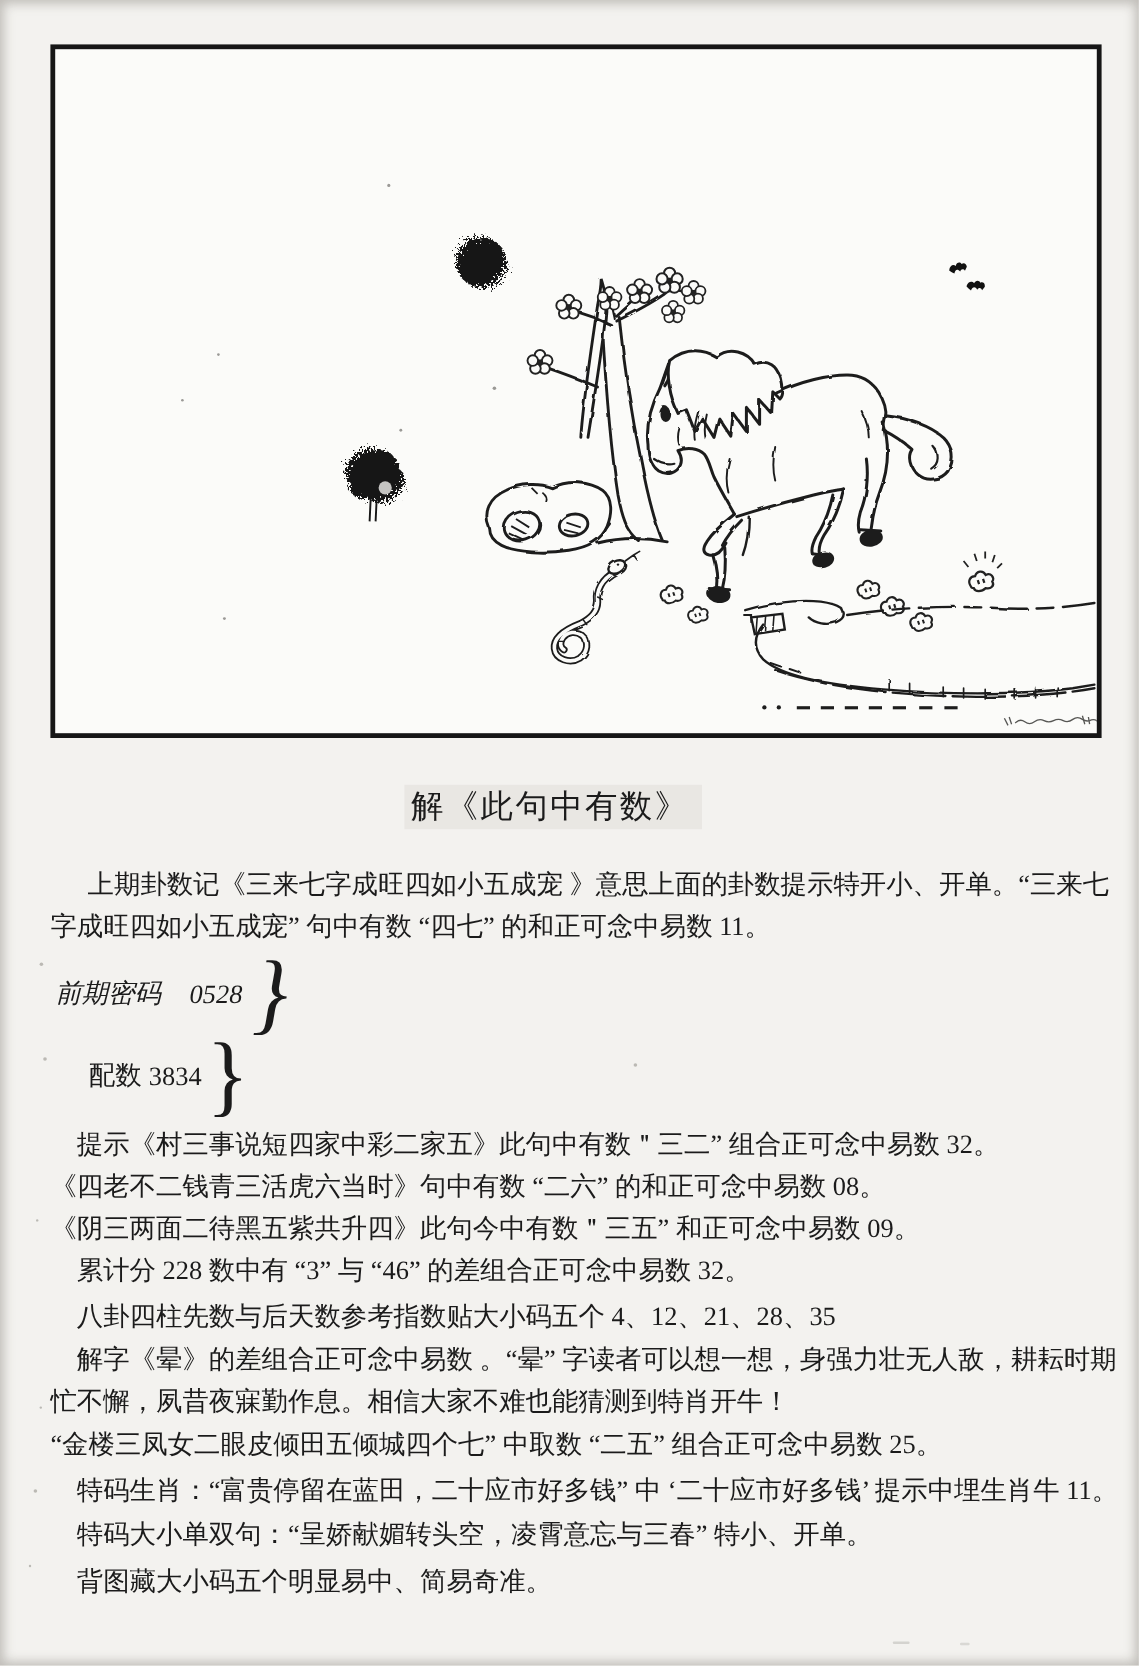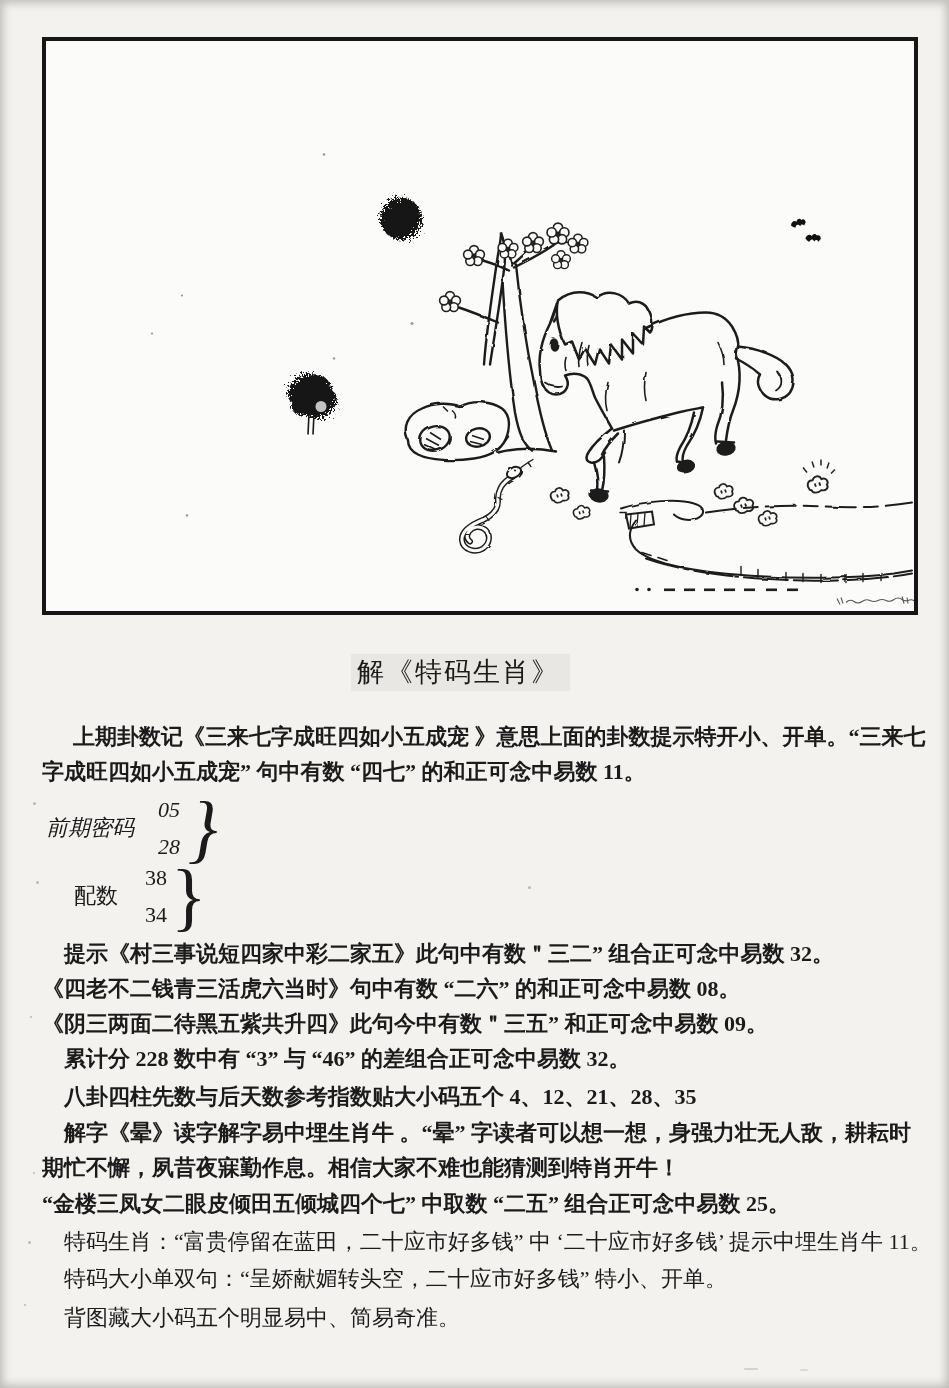--- a/index.html
+++ b/index.html
@@ -18,38 +18,38 @@
     border:4px solid #161616;background:#fbfbf9;
   }
   .frame svg{display:block;width:868px;height:570px;}
   .title{
     position:absolute;left:0;top:654px;width:949px;text-align:center;
     font-size:27px;letter-spacing:2px;transform:translateX(-14px);
   }
   .title .hl{background:#e9e7e3;padding:3px 10px 4px 6px;}
   .para{
     position:absolute;left:42px;width:890px;
-    font-size:22px;line-height:35px;font-weight:bold;
+    font-size:22px;line-height:35px;
   }
   .one{white-space:nowrap;}
   .ind1{text-indent:22px;}
   .ind2{text-indent:31px;}
   .bold{font-weight:normal;}
   .codegrp{
     position:absolute;display:flex;align-items:center;font-size:22px;
   }
   .codegrp .lbl{margin-right:24px;}
-  .codegrp .vals{display:flex;flex-direction:column;line-height:37px;}
+  .codegrp .vals{display:flex;line-height:37px;}
   .codegrp .brace{
     font-size:74px;font-weight:400;margin-left:8px;line-height:1;
     transform:scaleY(1.02);
   }
   .g1{left:46px;top:791px;font-style:italic;}
   .g2{left:74px;top:859px;}
-  .g2 .lbl{margin-right:27px;}
+  .g2 .lbl{margin-right:6px;}
   .g2 .brace{margin-left:4px;}
   .speck{position:absolute;background:#8d8a84;border-radius:50%;opacity:.55;}
 </style>
 </head>
 <body>
 
 <div class="frame">
 <svg viewBox="0 0 868 567">
   <defs>
     <filter id="rough" x="-10%" y="-10%" width="120%" height="120%">
@@ -213,21 +213,21 @@
     <circle cx="278" cy="112" r="1.3"></circle>
         <circle cx="366" cy="281" r="1.5"></circle>
     <circle cx="288" cy="316" r="1.2"></circle>
         <circle cx="136" cy="253" r="1.1"></circle>
     <circle cx="106" cy="291" r="1.1"></circle>
         <circle cx="141" cy="473" r="1.2"></circle>
   </g>
 </svg>
 </div>
 
-<div class="title"><span class="hl">解《特码生肖》</span></div>
+<div class="title"><span class="hl">解《此句中有数》</span></div>
 
 <div class="para ind2" style="top:719px">上期卦数记《三来七字成旺四如小五成宠 》意思上面的卦数提示特开小、开单。“三来七字成旺四如小五成宠” 句中有数 “四七” 的和正可念中易数 11。</div>
 
 <div class="codegrp g1">
   <span class="lbl">前期密码</span>
   <span class="vals">
     <span>05</span>
     <span>28</span>
   </span>
   <span class="brace">}</span>
@@ -240,24 +240,24 @@
     <span>34</span>
   </span>
   <span class="brace">}</span>
 </div>
 
 <div class="para one ind1" style="top:936px">提示《村三事说短四家中彩二家五》此句中有数＂三二” 组合正可念中易数 32。</div>
 <div class="para one" style="top:971px">《四老不二钱青三活虎六当时》句中有数 “二六” 的和正可念中易数 08。</div>
 <div class="para one" style="top:1006px">《阴三两面二待黑五紫共升四》此句今中有数＂三五” 和正可念中易数 09。</div>
 <div class="para one ind1" style="top:1041px">累计分 228 数中有 “3” 与 “46” 的差组合正可念中易数 32。</div>
 <div class="para one ind1" style="top:1079px">八卦四柱先数与后天数参考指数贴大小码五个 4、12、21、28、35</div>
-<div class="para ind1" style="top:1115px">解字《晕》读字解字易中埋生肖牛 。“晕” 字读者可以想一想，身强力壮无人敌，耕耘时期忙不懈，夙昔夜寐勤作息。相信大家不难也能猜测到特肖开牛！</div>
+<div class="para ind1" style="top:1115px">解字《晕》的差组合正可念中易数 。“晕” 字读者可以想一想，身强力壮无人敌，耕耘时期忙不懈，夙昔夜寐勤作息。相信大家不难也能猜测到特肖开牛！</div>
 <div class="para one" style="top:1186px">“金楼三凤女二眼皮倾田五倾城四个七” 中取数 “二五” 组合正可念中易数 25。</div>
 <div class="para one ind1 bold" style="top:1224px">特码生肖：“富贵停留在蓝田，二十应市好多钱” 中 ‘二十应市好多钱’ 提示中埋生肖牛 11。</div>
-<div class="para one ind1 bold" style="top:1261px">特码大小单双句：“呈娇献媚转头空，二十应市好多钱” 特小、开单。</div>
+<div class="para one ind1 bold" style="top:1261px">特码大小单双句：“呈娇献媚转头空，凌霄意忘与三春” 特小、开单。</div>
 <div class="para one ind1 bold" style="top:1300px">背图藏大小码五个明显易中、简易奇准。</div>
 
 <div class="speck" style="left:33px;top:802px;width:3px;height:3px"></div>
 <div class="speck" style="left:36px;top:881px;width:3px;height:3px"></div>
 <div class="speck" style="left:30px;top:1016px;width:2px;height:2px"></div>
 <div class="speck" style="left:33px;top:1172px;width:2px;height:2px"></div>
 <div class="speck" style="left:28px;top:1241px;width:3px;height:3px"></div>
 <div class="speck" style="left:24px;top:1304px;width:2px;height:2px"></div>
 <div class="speck" style="left:528px;top:886px;width:3px;height:3px"></div>
 <div class="speck" style="left:744px;top:1368px;width:14px;height:2px;border-radius:2px;opacity:.3"></div>

